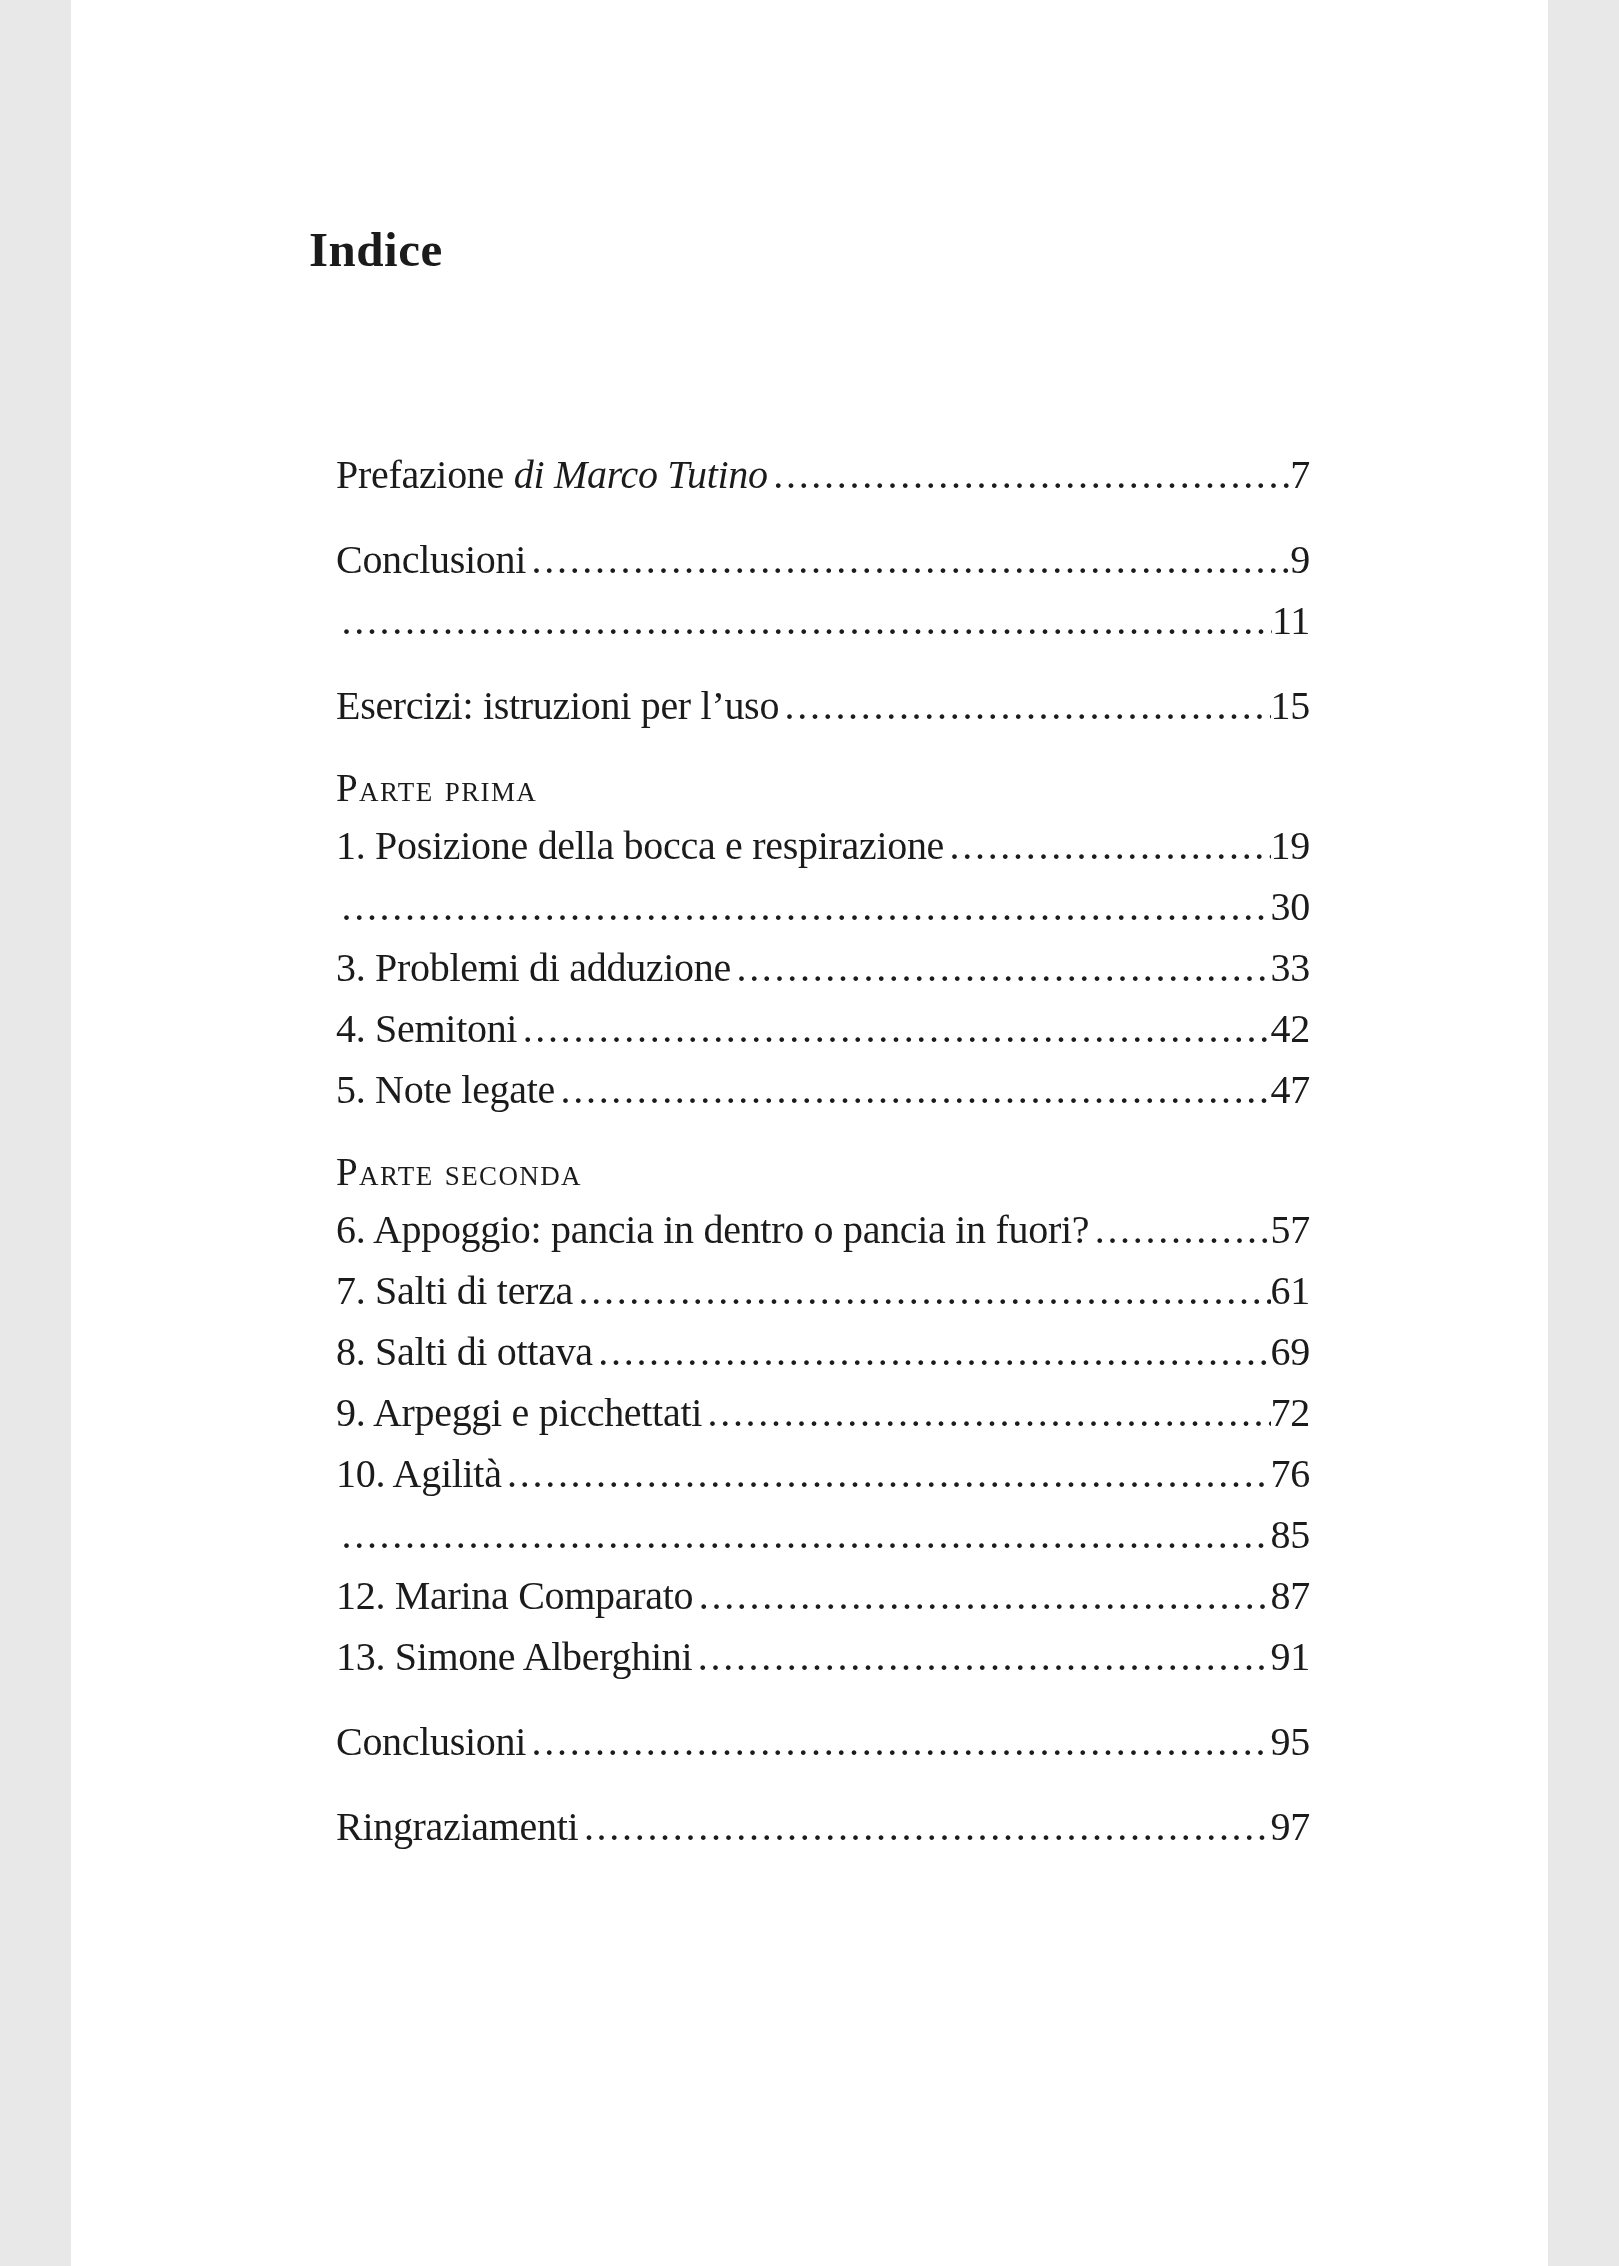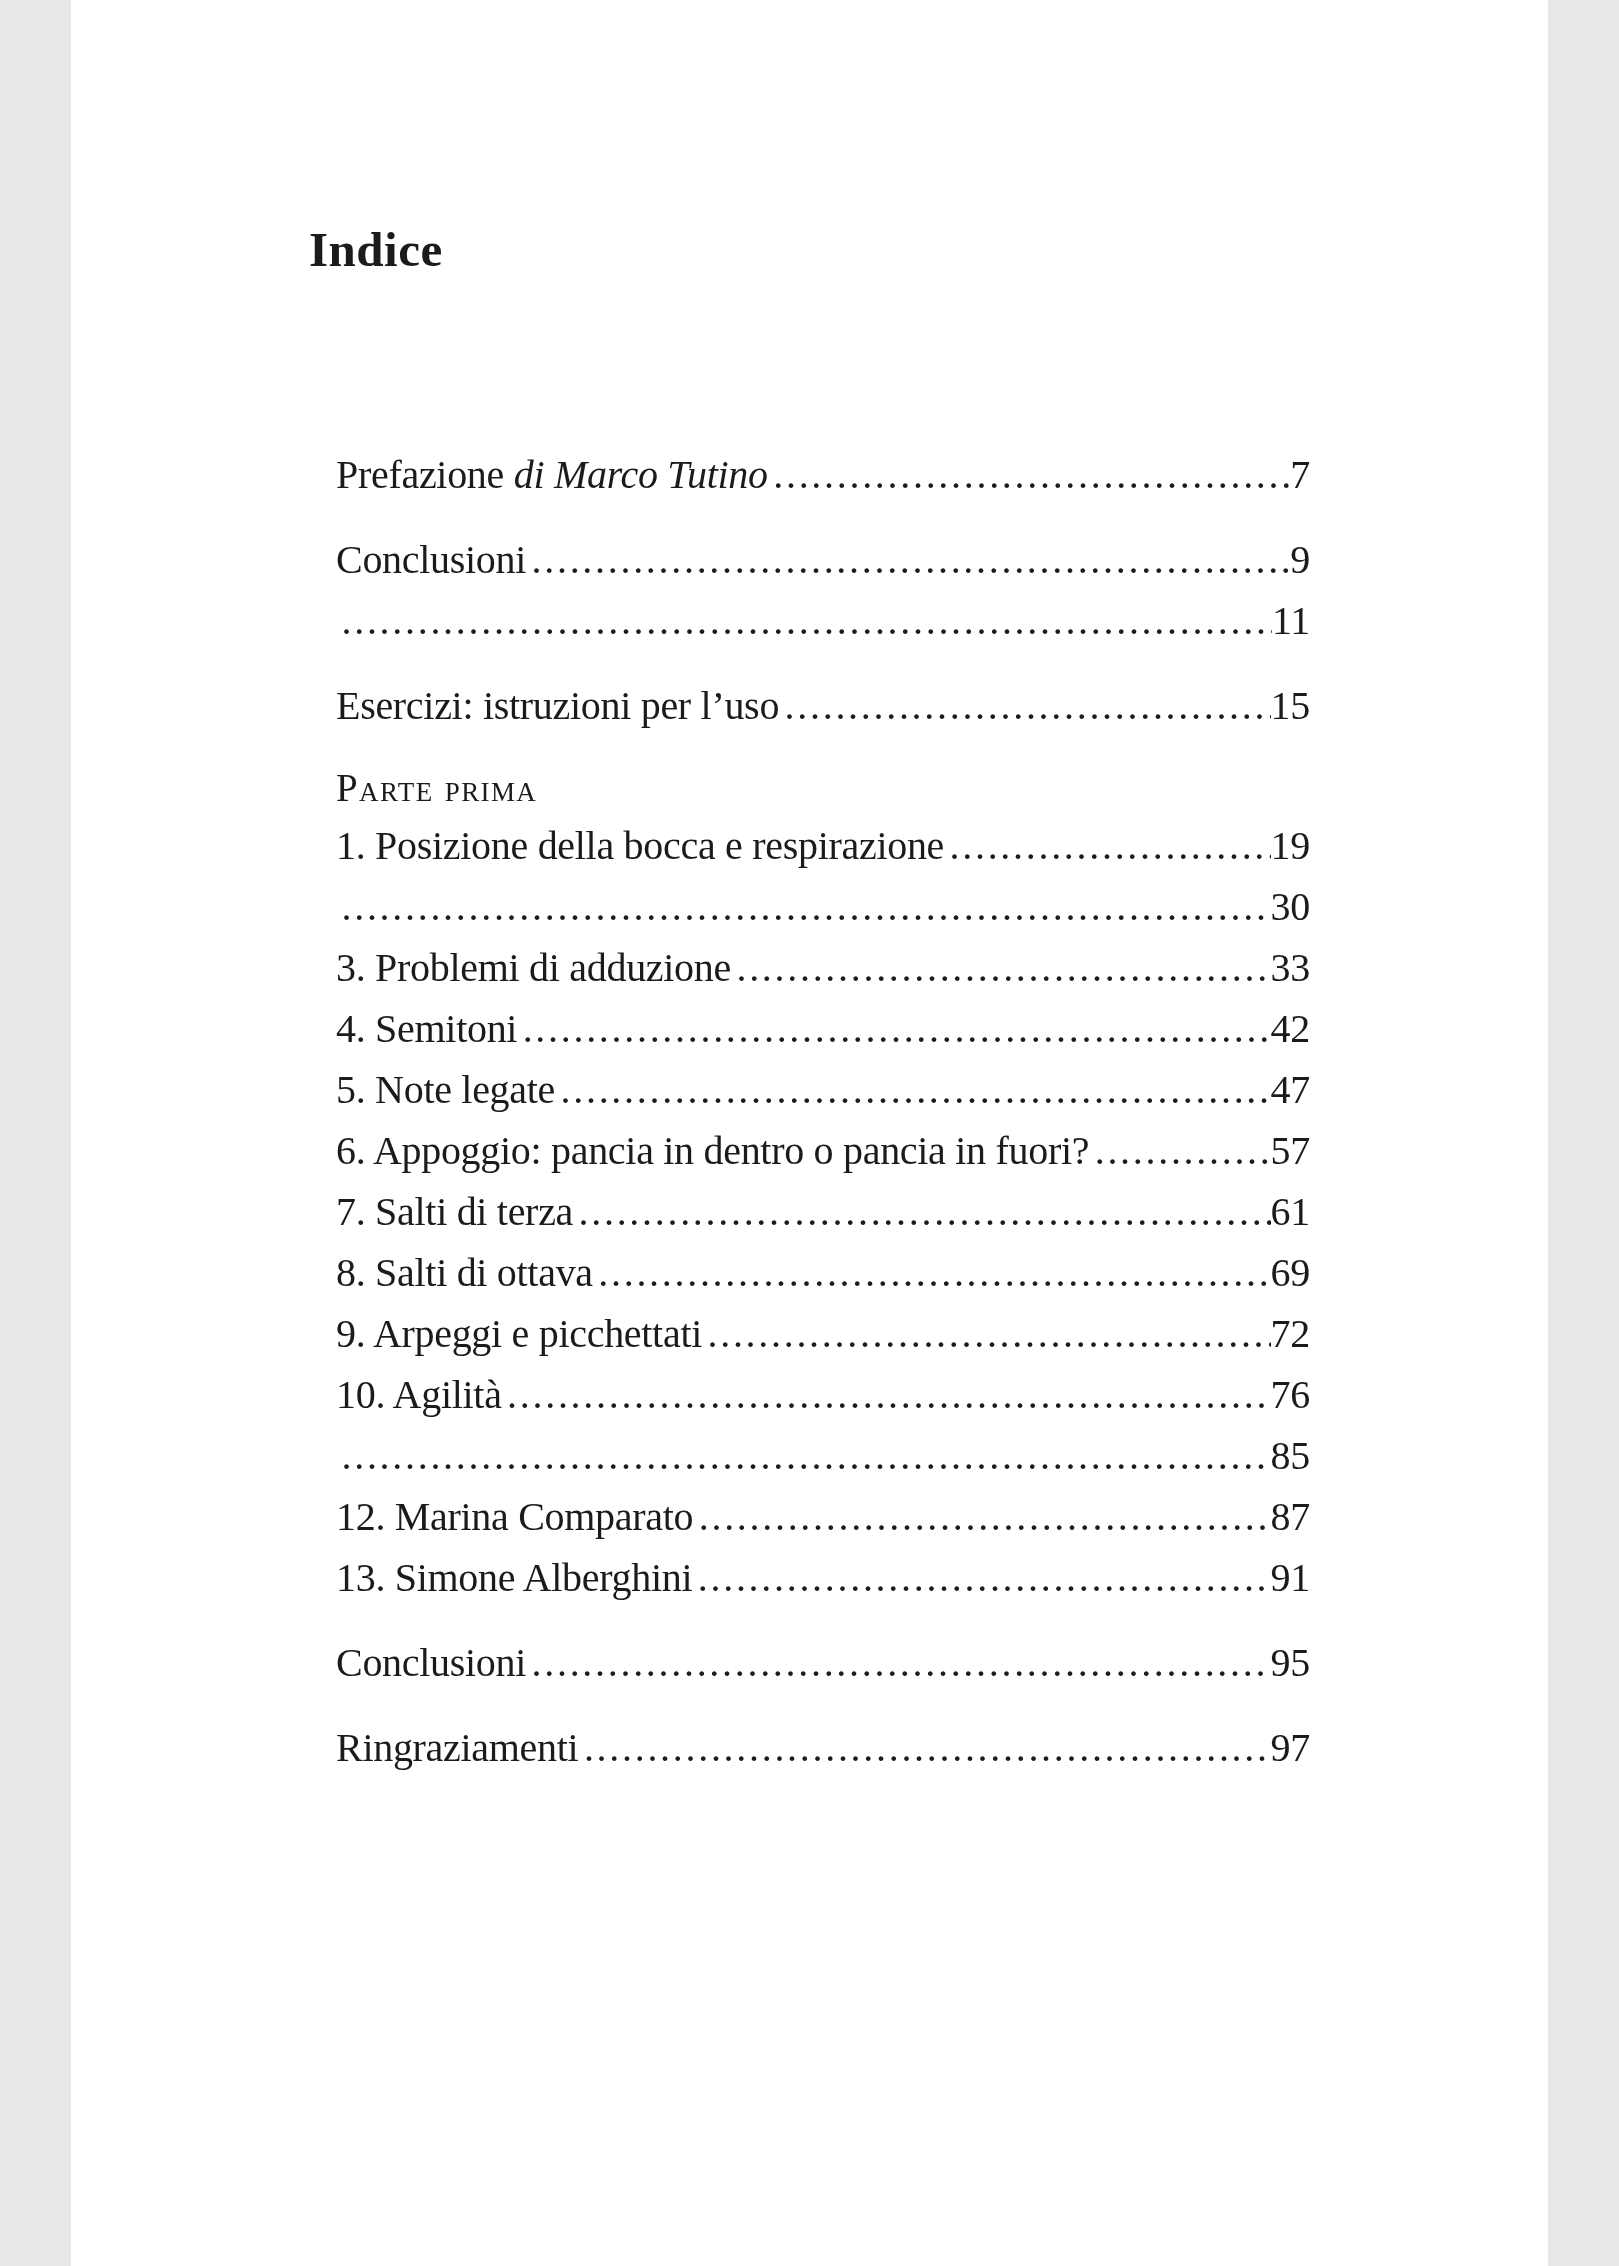--- a/index.html
+++ b/index.html
@@ -120,20 +120,23 @@
         <div class="row">
           <span class="label">4. Semitoni</span>
           <span class="dots">................................................................................................................................................................</span>
           <span class="pg">42</span>
         </div>
         <div class="row">
           <span class="label">5. Note legate</span>
           <span class="dots">................................................................................................................................................................</span>
           <span class="pg">47</span>
         </div>
+        <div class="row section-row space-before">
+          <span class="label">Parte seconda</span>
+        </div>
         <div class="row">
           <span class="label">6. Appoggio: pancia in dentro o pancia in fuori?</span>
           <span class="dots">................................................................................................................................................................</span>
           <span class="pg">57</span>
         </div>
         <div class="row">
           <span class="label">7. Salti di terza</span>
           <span class="dots">................................................................................................................................................................</span>
           <span class="pg">61</span>
         </div>

